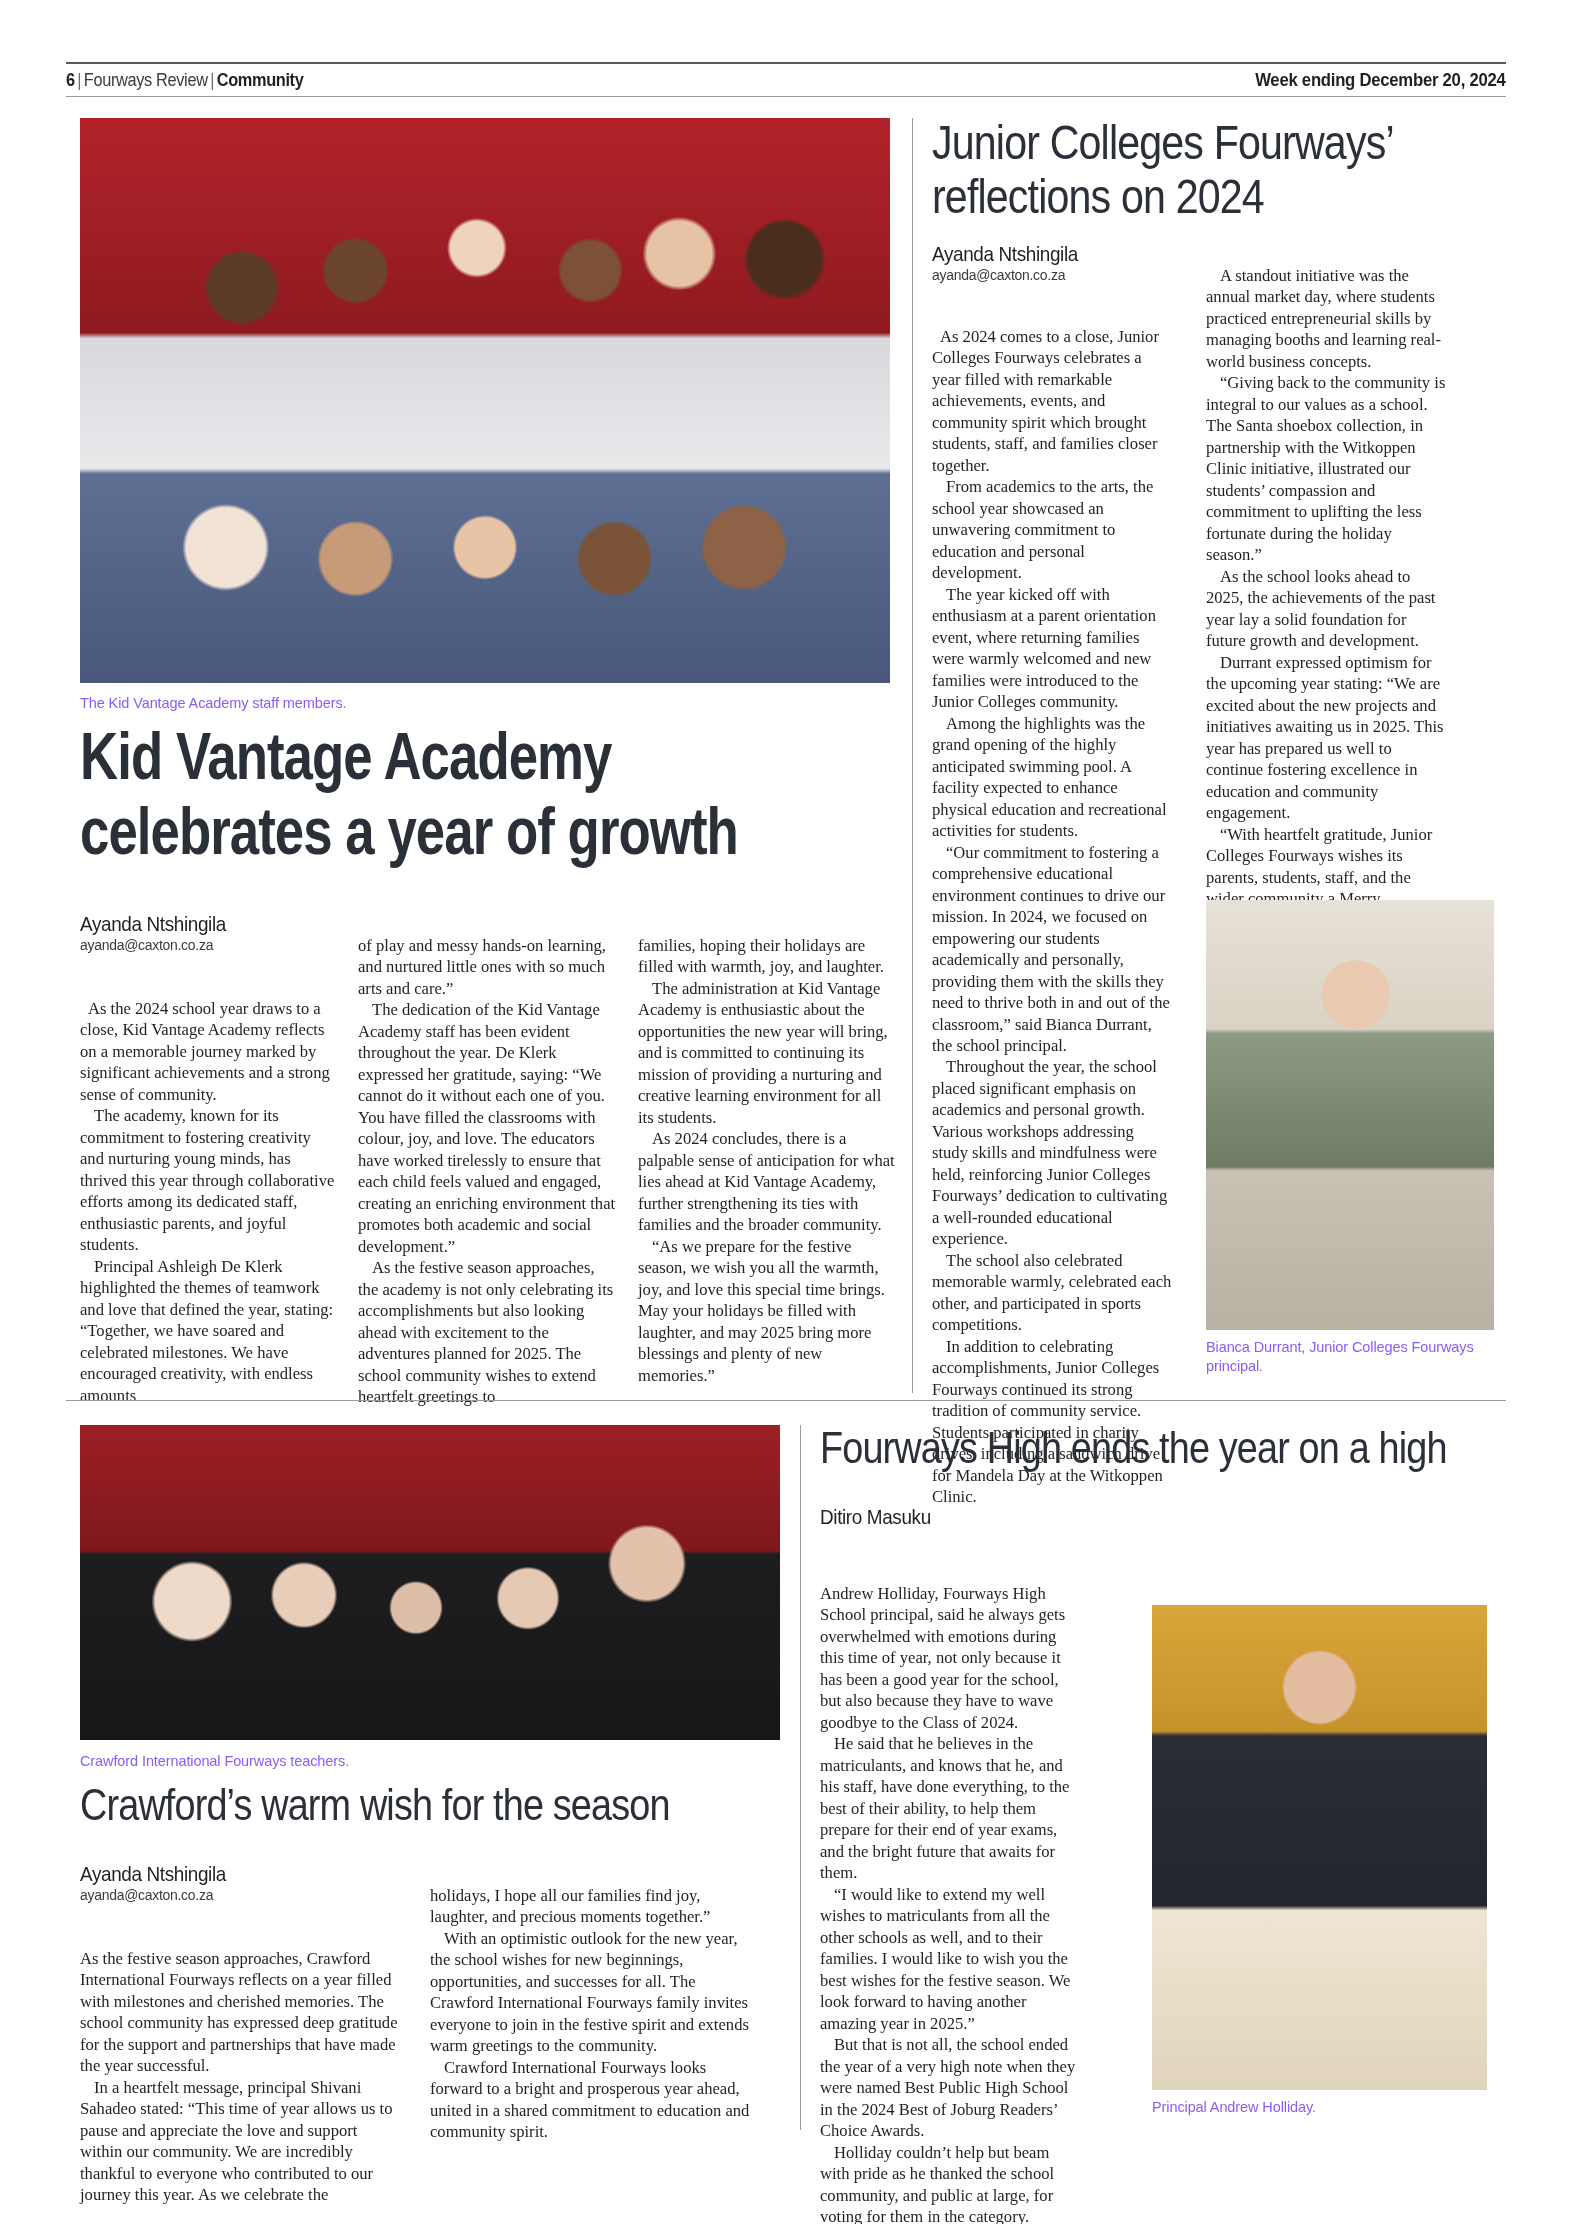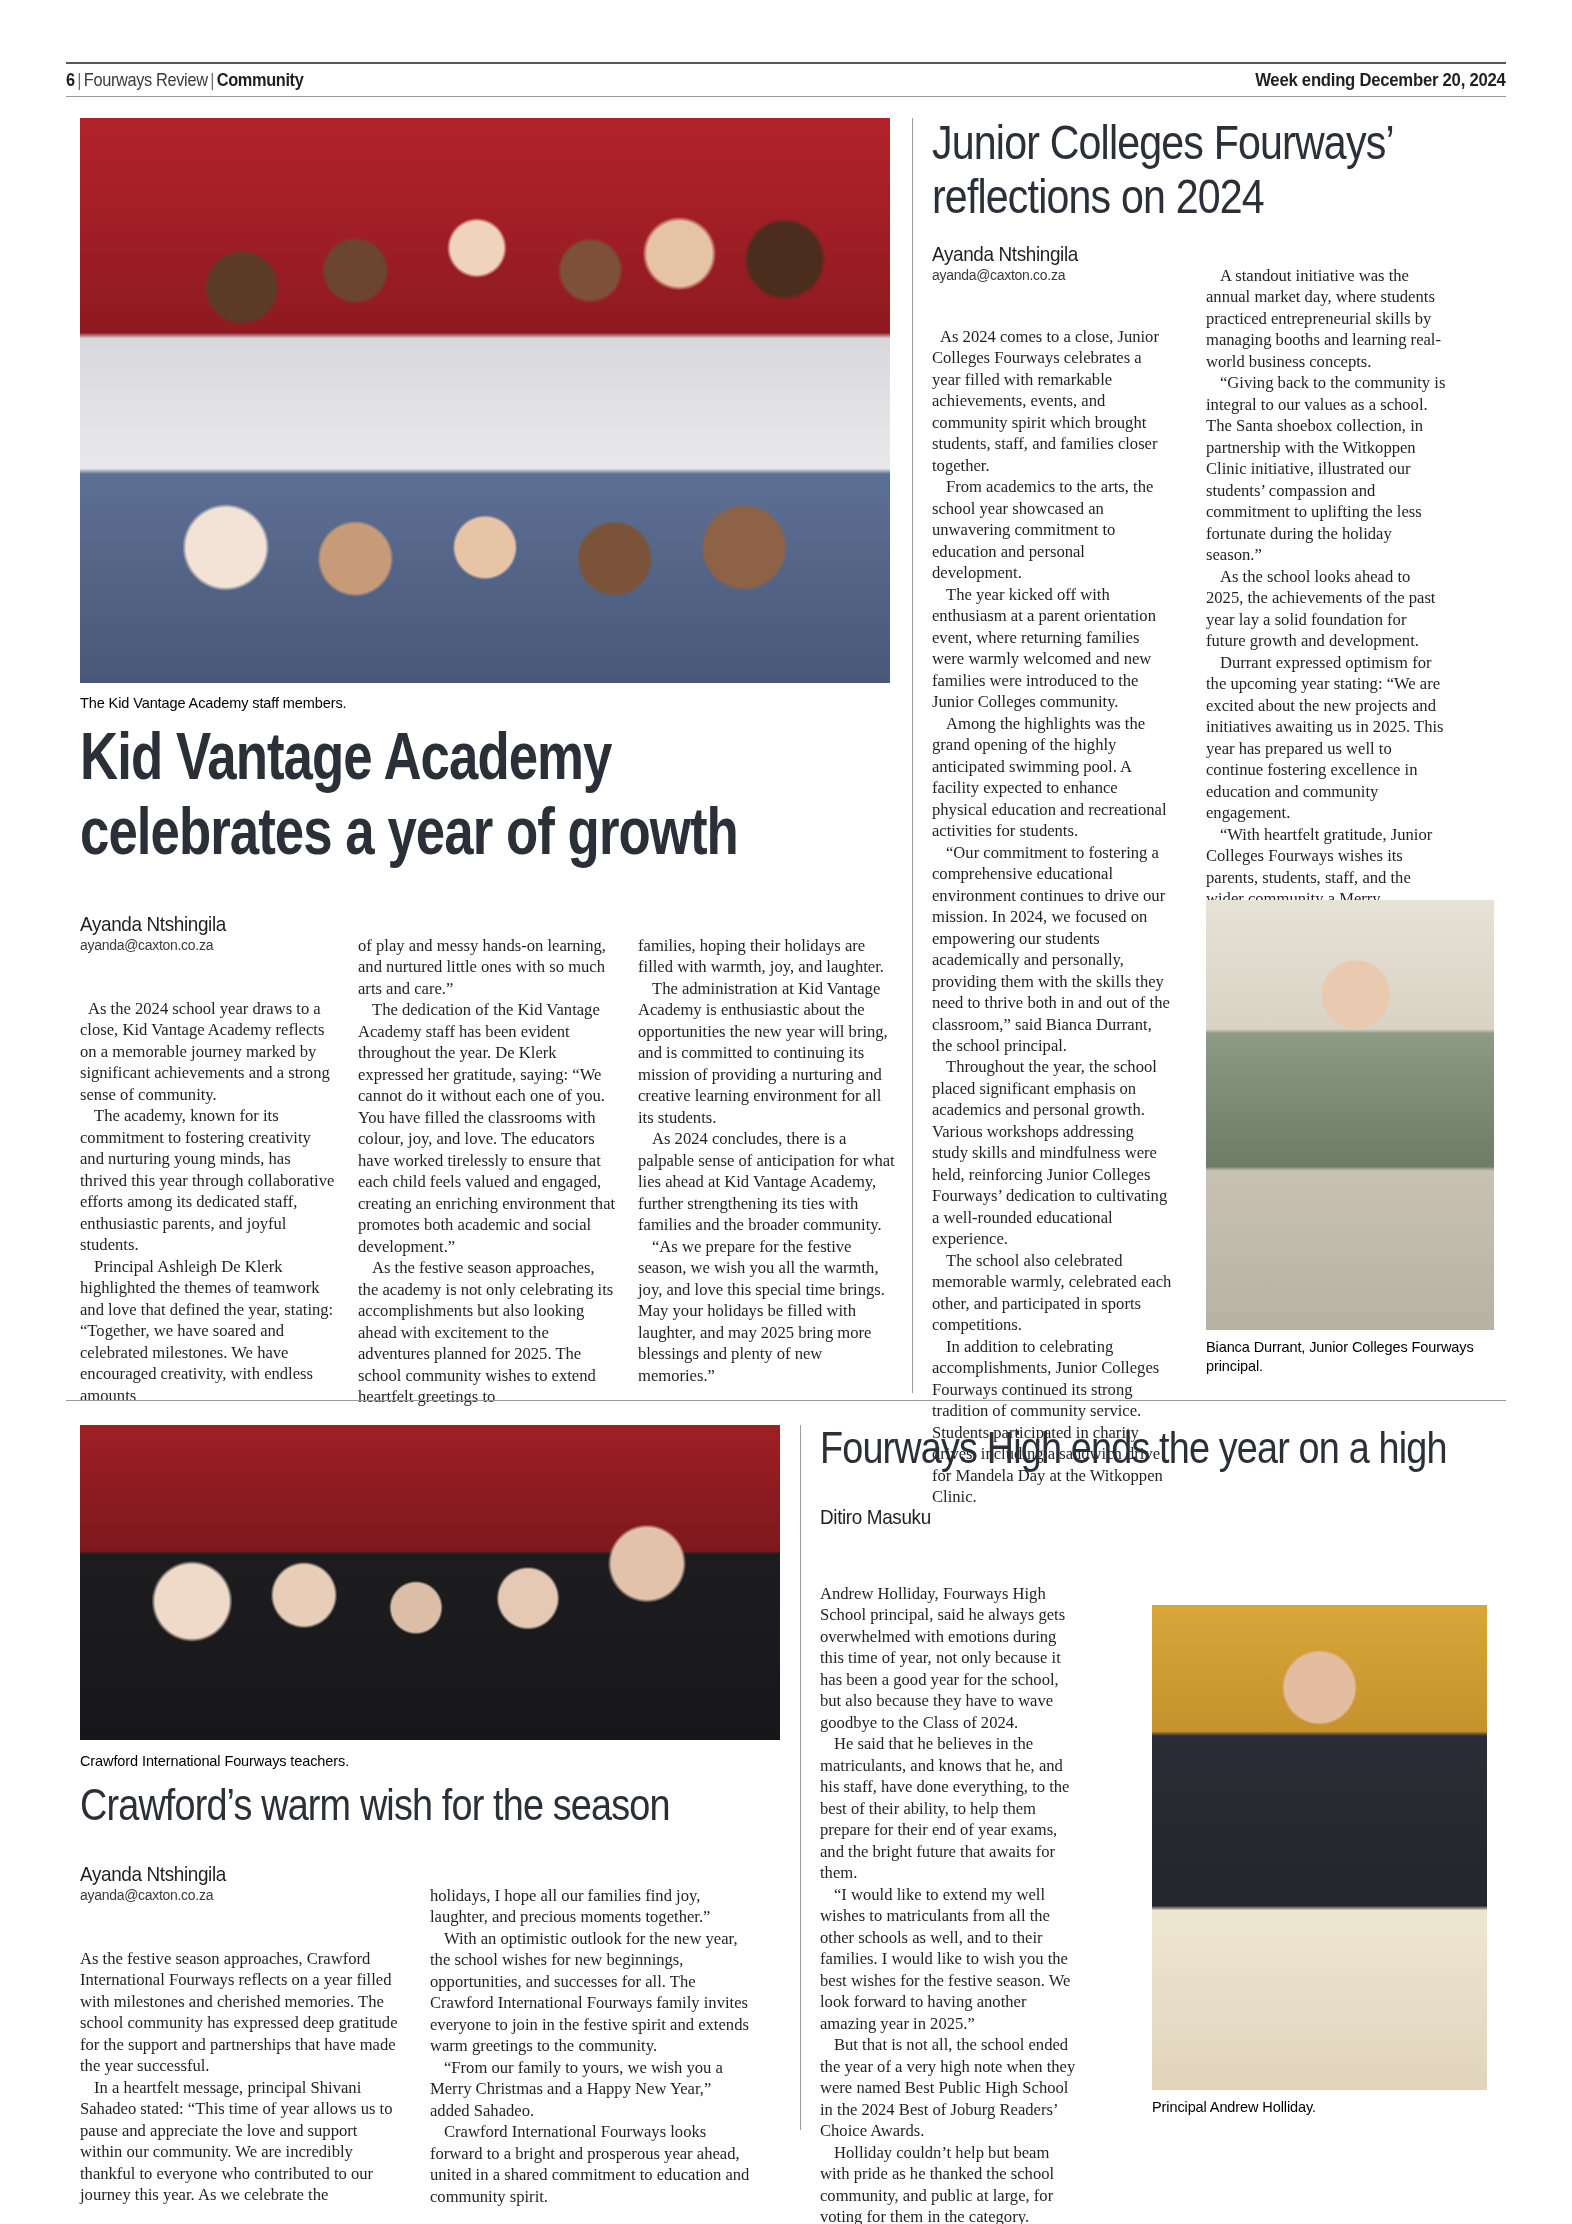--- a/index.html
+++ b/index.html
@@ -62,21 +62,21 @@
   
   .photo {
     position: absolute;
     overflow: hidden;
     background: #cfcfcf;
   }
   .caption {
     position: absolute;
     font-family: "Liberation Sans", sans-serif;
     font-size: 14.5px;
-    color: #000000;
+    color: #8b5cf6;
     line-height: 1.28;
     letter-spacing: -0.1px;
   }
 
   
   .headline-bold {
     position: absolute;
     font-family: "Liberation Sans", sans-serif;
     font-weight: bold;
     color: #2b2f38;
@@ -277,21 +277,20 @@
   </div>
 
   <div class="col" style="left:80px; top:1925px; width:320px;">
     <p class="noindent">As the festive season approaches, Crawford International Fourways reflects on a year filled with milestones and cherished memories. The school community has expressed deep gratitude for the support and partnerships that have made the year successful.</p>
     <p>In a heartfelt message, principal Shivani Sahadeo stated: “This time of year allows us to pause and appreciate the love and support within our community. We are incredibly thankful to everyone who contributed to our journey this year. As we celebrate the</p>
   </div>
 
   <div class="col" style="left:430px; top:1862px; width:320px;">
     <p class="noindent">holidays, I hope all our families find joy, laughter, and precious moments together.”</p>
     <p>With an optimistic outlook for the new year, the school wishes for new beginnings, opportunities, and successes for all. The Crawford International Fourways family invites everyone to join in the festive spirit and extends warm greetings to the community.</p>
-    <p>“From our family to yours, we wish you a Merry Christmas and a Happy New Year,” added Sahadeo.</p>
     <p>Crawford International Fourways looks forward to a bright and prosperous year ahead, united in a shared commitment to education and community spirit.</p>
   </div>
 
   <div class="vrule" style="left:800px; top:1425px; height:705px;"></div>
 
   <div class="headline-light" style="left:820px; top:1425px; width:900px; font-size:45px;">Fourways High ends the year on a high</div>
 
   <div class="byline" style="left:820px; top:1505px; width:280px;">
     <span class="name">Ditiro Masuku</span>
   </div>

